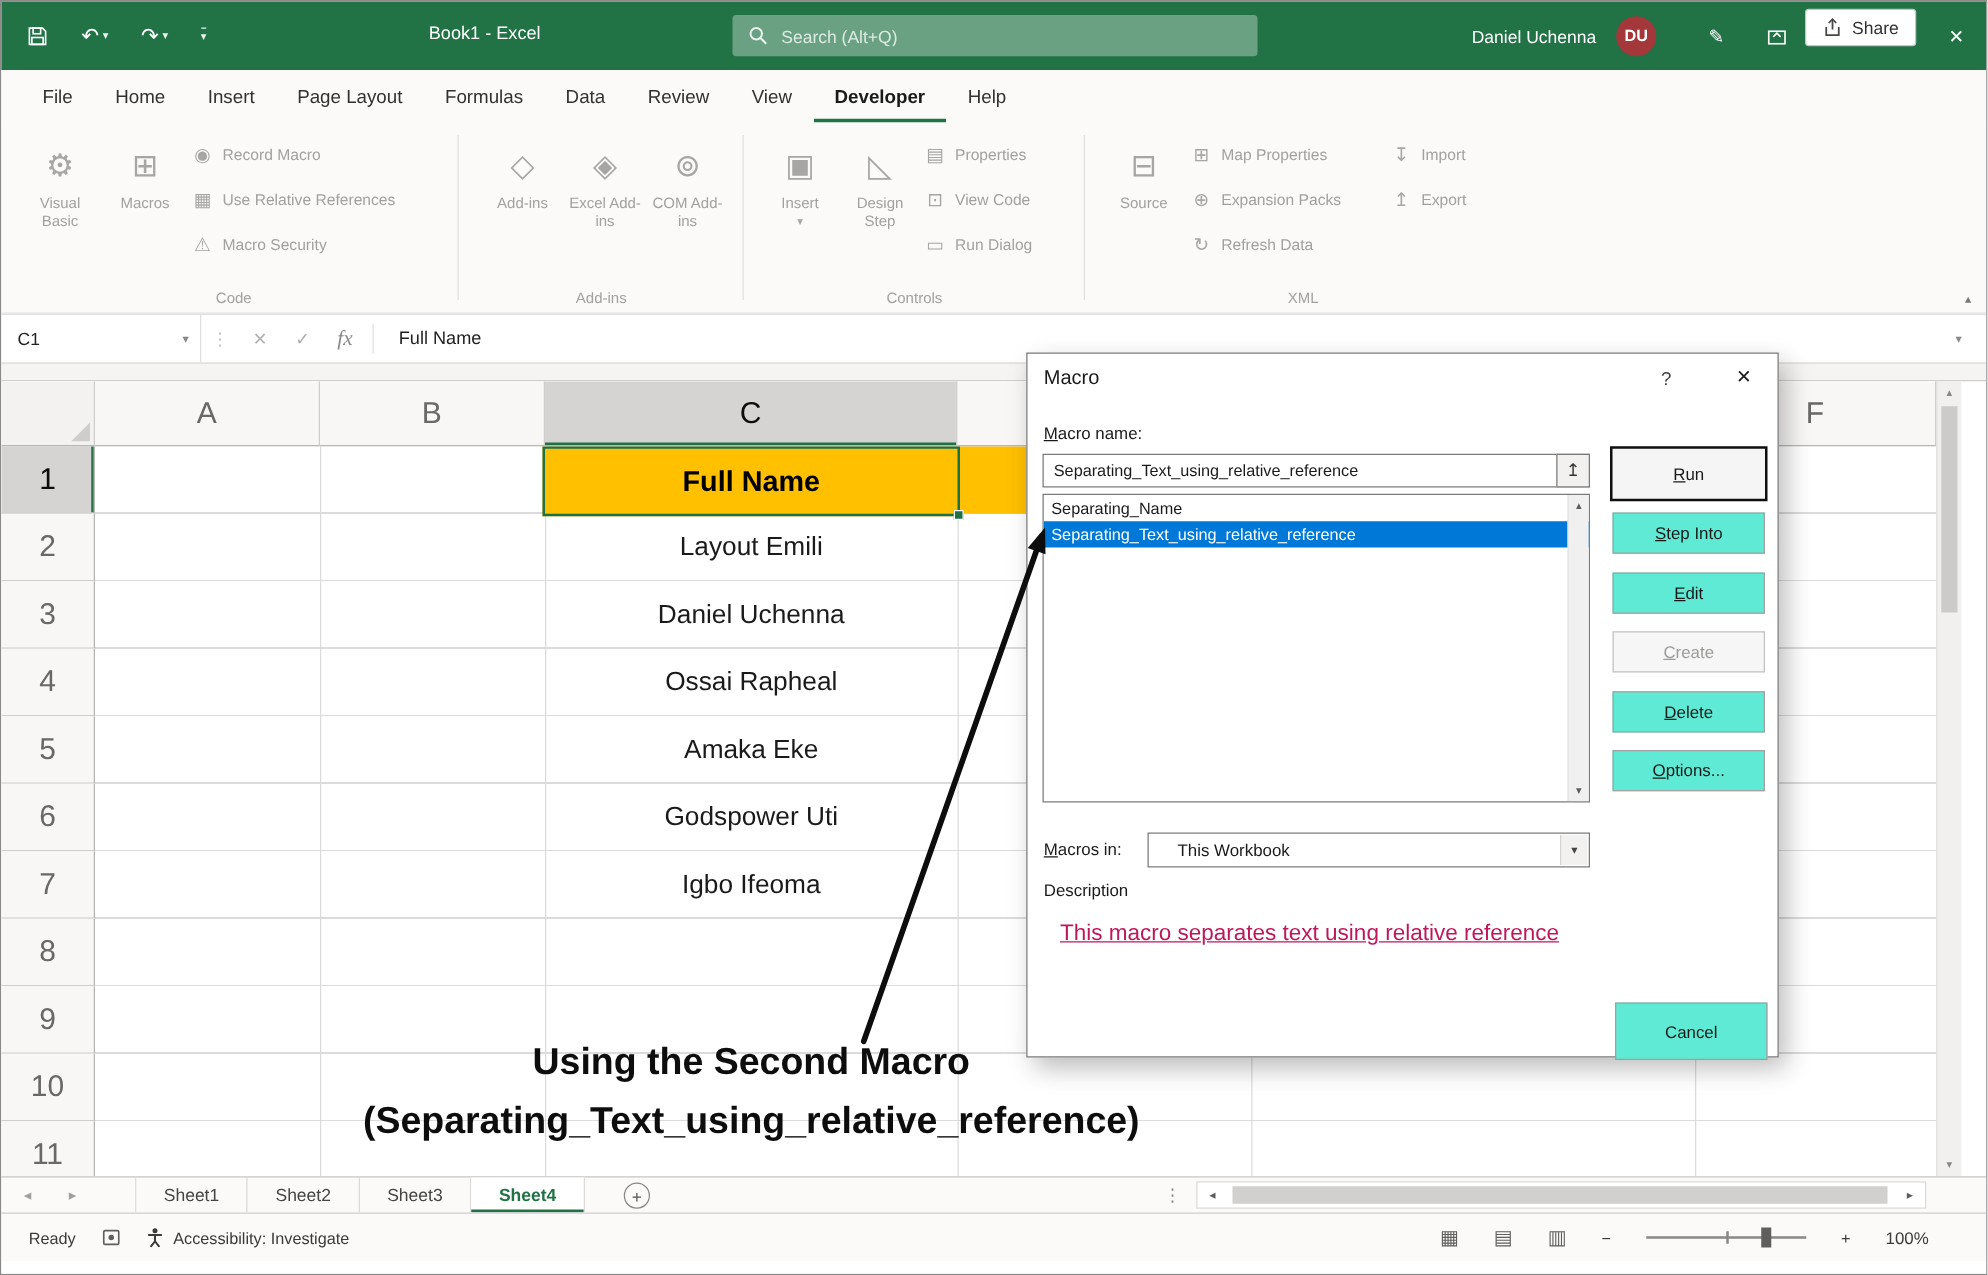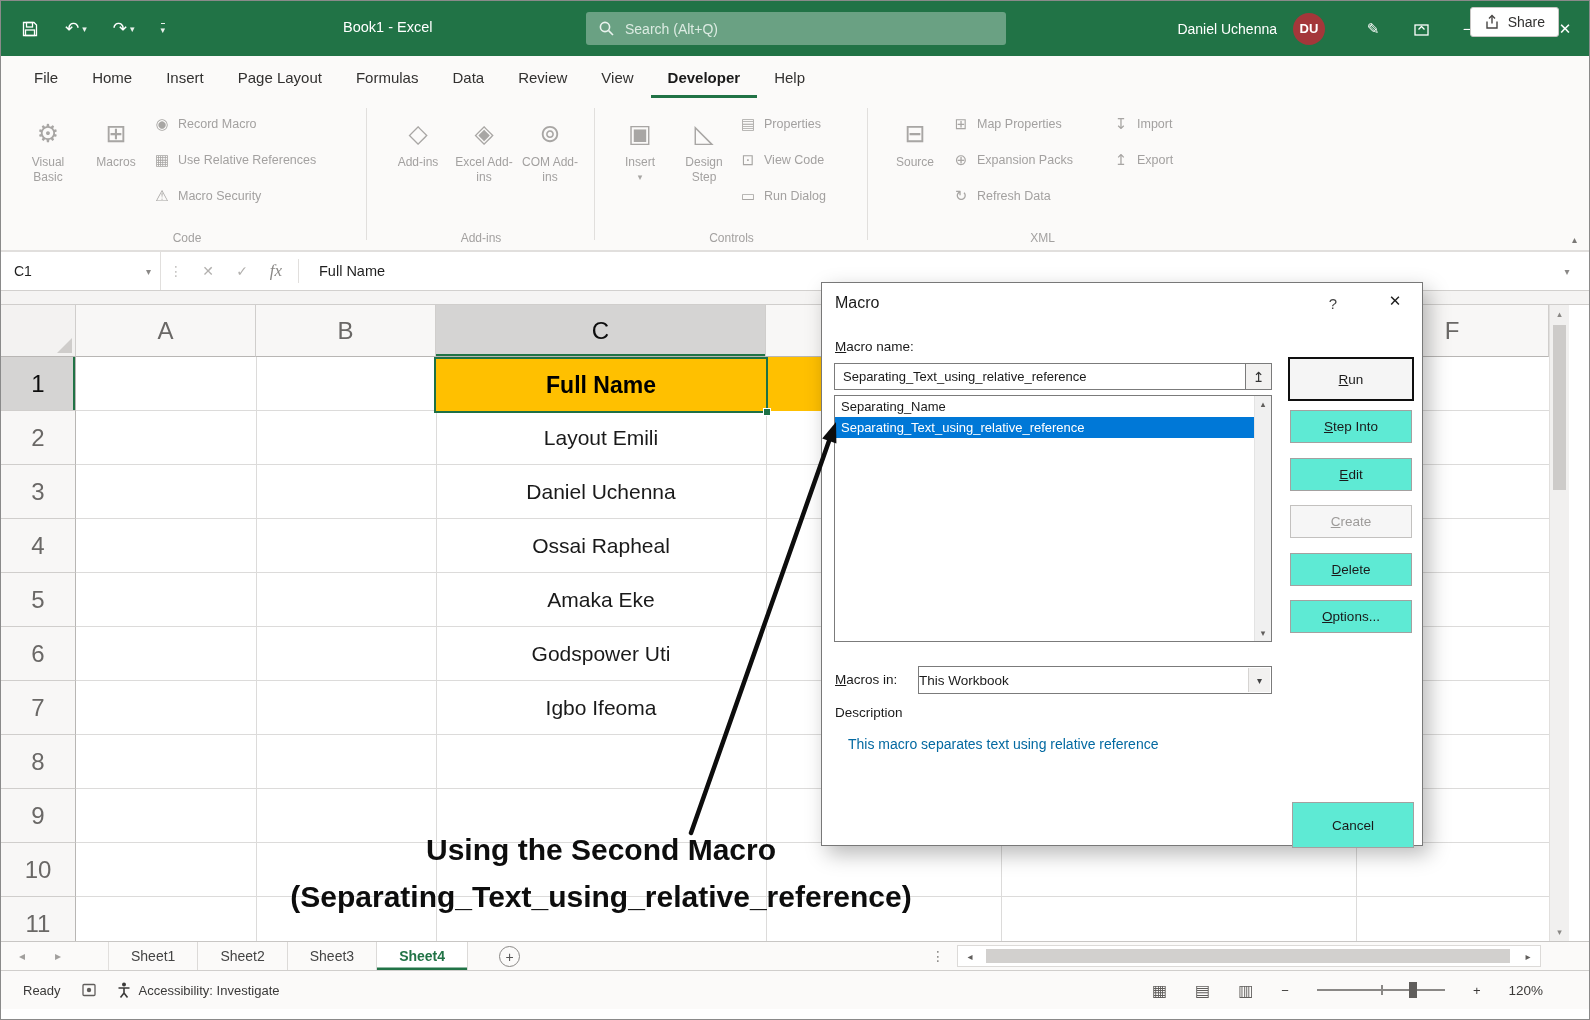--- a/index.html
+++ b/index.html
@@ -18,21 +18,21 @@
   .search-box input::placeholder{color:#dcebe2;}
   .tb-right{position:absolute;right:0;top:0;height:55px;display:flex;align-items:center;}
   .user-name{font-size:14px;margin-right:16px;}
   .avatar{width:32px;height:32px;border-radius:50%;background:#a4373a;color:#fff;font-size:13px;font-weight:700;display:flex;align-items:center;justify-content:center;margin-right:24px;}
   .tbtn{width:48px;height:55px;display:flex;align-items:center;justify-content:center;font-size:15px;color:#fff;}
 
   
   .tabs-row{position:absolute;top:55px;left:0;right:0;height:42px;background:#fbfaf9;display:flex;align-items:stretch;padding-left:16px;}
   .rtab{padding:14px 17px;display:flex;align-items:center;font-size:15px;color:#323130;white-space:nowrap;}
   .rtab.active{color:#1a1a1a;font-weight:700;box-shadow:inset 0 -3px 0 #217346;}
-  .share-btn{position:absolute;right:30px;top:6px;height:30px;border:1px solid #c8c6c4;border-radius:3px;background:#fff;display:flex;align-items:center;gap:8px;padding:0 13px;font-size:14px;color:#323130;}
+  .share-btn{position:absolute;right:56px;top:6px;height:30px;border:1px solid #c8c6c4;border-radius:3px;background:#fff;display:flex;align-items:center;gap:8px;padding:0 13px;font-size:14px;color:#323130;}
 
   
   .ribbon{position:absolute;top:97px;left:0;right:0;height:153px;background:#fbfaf9;border-bottom:1px solid #e1dfdd;}
   .rgroup{position:absolute;top:0;bottom:0;}
   .gsep{position:absolute;right:0;top:10px;bottom:10px;width:1px;background:#e1dfdd;}
   .glabel{position:absolute;bottom:5px;left:0;right:0;text-align:center;font-size:12px;color:#a3a1a0;}
   .rbig{position:absolute;top:10px;width:62px;height:104px;display:flex;flex-direction:column;align-items:center;color:#a3a1a0;}
   .rbig .ricon{font-size:25px;height:40px;display:flex;align-items:flex-end;color:#a8a6a4;}
   .rbig .rlabel{font-size:12px;text-align:center;line-height:15px;margin-top:7px;}
   .rbig .mini-dd{font-size:9px;margin-top:2px;color:#a8a6a4;}
@@ -87,23 +87,23 @@
   .dlg-promote{position:absolute;left:423px;top:80px;width:27px;height:27px;border:1px solid #7b7b7b;background:#f2f1f0;display:flex;align-items:center;justify-content:center;font-size:14px;color:#333;}
   .dlg-list{position:absolute;left:12px;top:112px;width:438px;height:247px;border:1px solid #7b7b7b;background:#fff;overflow:hidden;}
   .dlg-item{height:21px;line-height:21px;padding:0 6px;font-size:13px;white-space:nowrap;overflow:hidden;color:#1a1a1a;}
   .dlg-item.sel{background:#0078d7;color:#fff;}
   .list-scroll{position:absolute;right:0;top:0;bottom:0;width:17px;background:#f0f0f0;border-left:1px solid #e3e3e3;}
   .ls-up{position:absolute;top:3px;left:0;right:0;text-align:center;font-size:9px;color:#605e5c;}
   .ls-down{position:absolute;bottom:3px;left:0;right:0;text-align:center;font-size:9px;color:#605e5c;}
   .dlg-btn{position:absolute;left:468px;width:122px;height:33px;background:#5eead4;border:1px solid #a3a1a0;display:flex;align-items:center;justify-content:center;font-size:13.5px;color:#1a1a1a;}
   .dlg-btn.primary{left:466px;width:126px;height:44px;border:2px solid #0f0f0f;background:#f5f5f5;}
   .dlg-btn.disabled{color:#9d9b99;border-color:#c3c1bf;background:#f6f6f6;}
-  .dlg-combo{position:absolute;left:96px;top:383px;width:354px;height:28px;border:1px solid #7b7b7b;background:#fff;display:flex;align-items:center;padding-left:0;font-size:13.5px;position:absolute;}
+  .dlg-combo{position:absolute;left:96px;top:383px;width:354px;height:28px;border:1px solid #7b7b7b;background:#fff;display:flex;align-items:center;padding-left:23px;font-size:13.5px;position:absolute;}
   .combo-dd{position:absolute;right:1px;top:1px;bottom:1px;width:22px;background:#f2f1f0;border-left:1px solid #d6d4d2;display:flex;align-items:center;justify-content:center;font-size:10px;color:#444;}
-  .dlg-desc{position:absolute;left:26px;top:453px;font-size:14px;color:#0369a1;}
+  .dlg-desc{position:absolute;left:26px;top:453px;font-size:18px;color:#be185d;text-decoration:underline;}
 
   
   .v-scroll{position:absolute;left:1548px;top:304px;width:20px;height:636px;background:#f1f0ef;border-left:1px solid #e1dfdd;z-index:10;}
   .vs-up{position:absolute;top:4px;left:0;right:0;text-align:center;font-size:9px;color:#8a8886;}
   .vs-down{position:absolute;bottom:4px;left:0;right:0;text-align:center;font-size:9px;color:#8a8886;}
   .v-thumb{position:absolute;left:3px;right:3px;top:20px;height:165px;background:#cdcbc9;}
 
   
   .sheet-bar{position:absolute;top:940px;left:0;right:0;height:29px;background:#fbfaf9;border-top:1px solid #c8c6c4;z-index:12;}
   .tab-nav{position:absolute;left:0;top:0;bottom:0;width:108px;display:flex;align-items:center;gap:30px;padding-left:18px;color:#a19f9d;font-size:12px;border-right:1px solid #e1dfdd;}
@@ -474,18 +474,18 @@
     <div class="sb-right">
       <span class="view-icon">▦</span>
       <span class="view-icon">▤</span>
       <span class="view-icon">▥</span>
       <span>−</span>
       <span class="zoom-track">
         <span class="zoom-notch"></span>
         <span class="zoom-thumb"></span>
       </span>
       <span>+</span>
-      <span class="zoom-label">120%</span>
+      <span class="zoom-label">100%</span>
     </div>
   </div>
   <div class="bottom-strip"></div>
 
 </div>
 
 </body></html>

